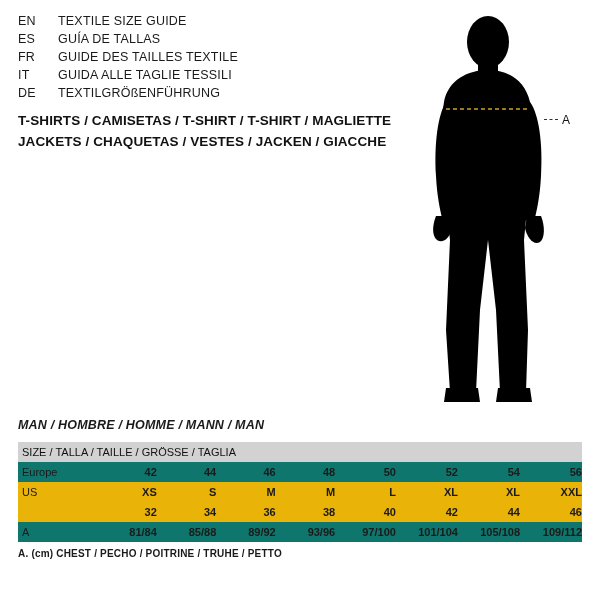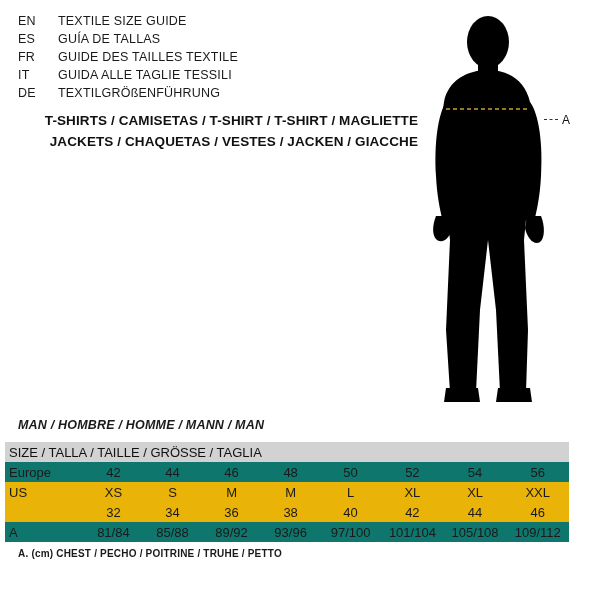--- a/index.html
+++ b/index.html
@@ -45,21 +45,20 @@
     flex: 1 1 auto;
     font-size: 12.5px;
   }
 
   
   .category-block {
     position: absolute;
     left: 18px;
     top: 110px;
     width: 400px;
-    text-align: right;
   }
   .category-line {
     font-size: 13.5px;
     font-weight: bold;
     line-height: 21px;
     letter-spacing: 0.1px;
     color: #111111;
   }
 
   
@@ -91,25 +90,25 @@
     position: absolute;
     left: 18px;
     top: 418px;
     font-size: 12.5px;
     font-weight: bold;
     letter-spacing: 0.2px;
     font-style: italic;
   }
   table.size-table {
     position: absolute;
-    left: 5px;
+    left: 18px;
     top: 442px;
     width: 564px;
     border-collapse: collapse;
-    font-size: 13px;
+    font-size: 11px;
   }
   table.size-table td {
     padding: 0;
     height: 20px;
     vertical-align: middle;
     white-space: nowrap;
   }
   .row-header td {
     background: #d2d2d2;
     font-weight: normal;
@@ -121,21 +120,22 @@
   }
   .row-plain td {
     background: #0f766e;
   }
   .c-label {
     width: 86px;
     padding-left: 4px !important;
   }
   .c-val {
     width: 68px;
-    text-align: center;
+    text-align: right;
+    font-weight: bold;
   }
   .footnote {
     position: absolute;
     left: 18px;
     top: 548px;
     font-size: 10px;
     font-weight: bold;
     letter-spacing: 0.2px;
   }
 </style>

